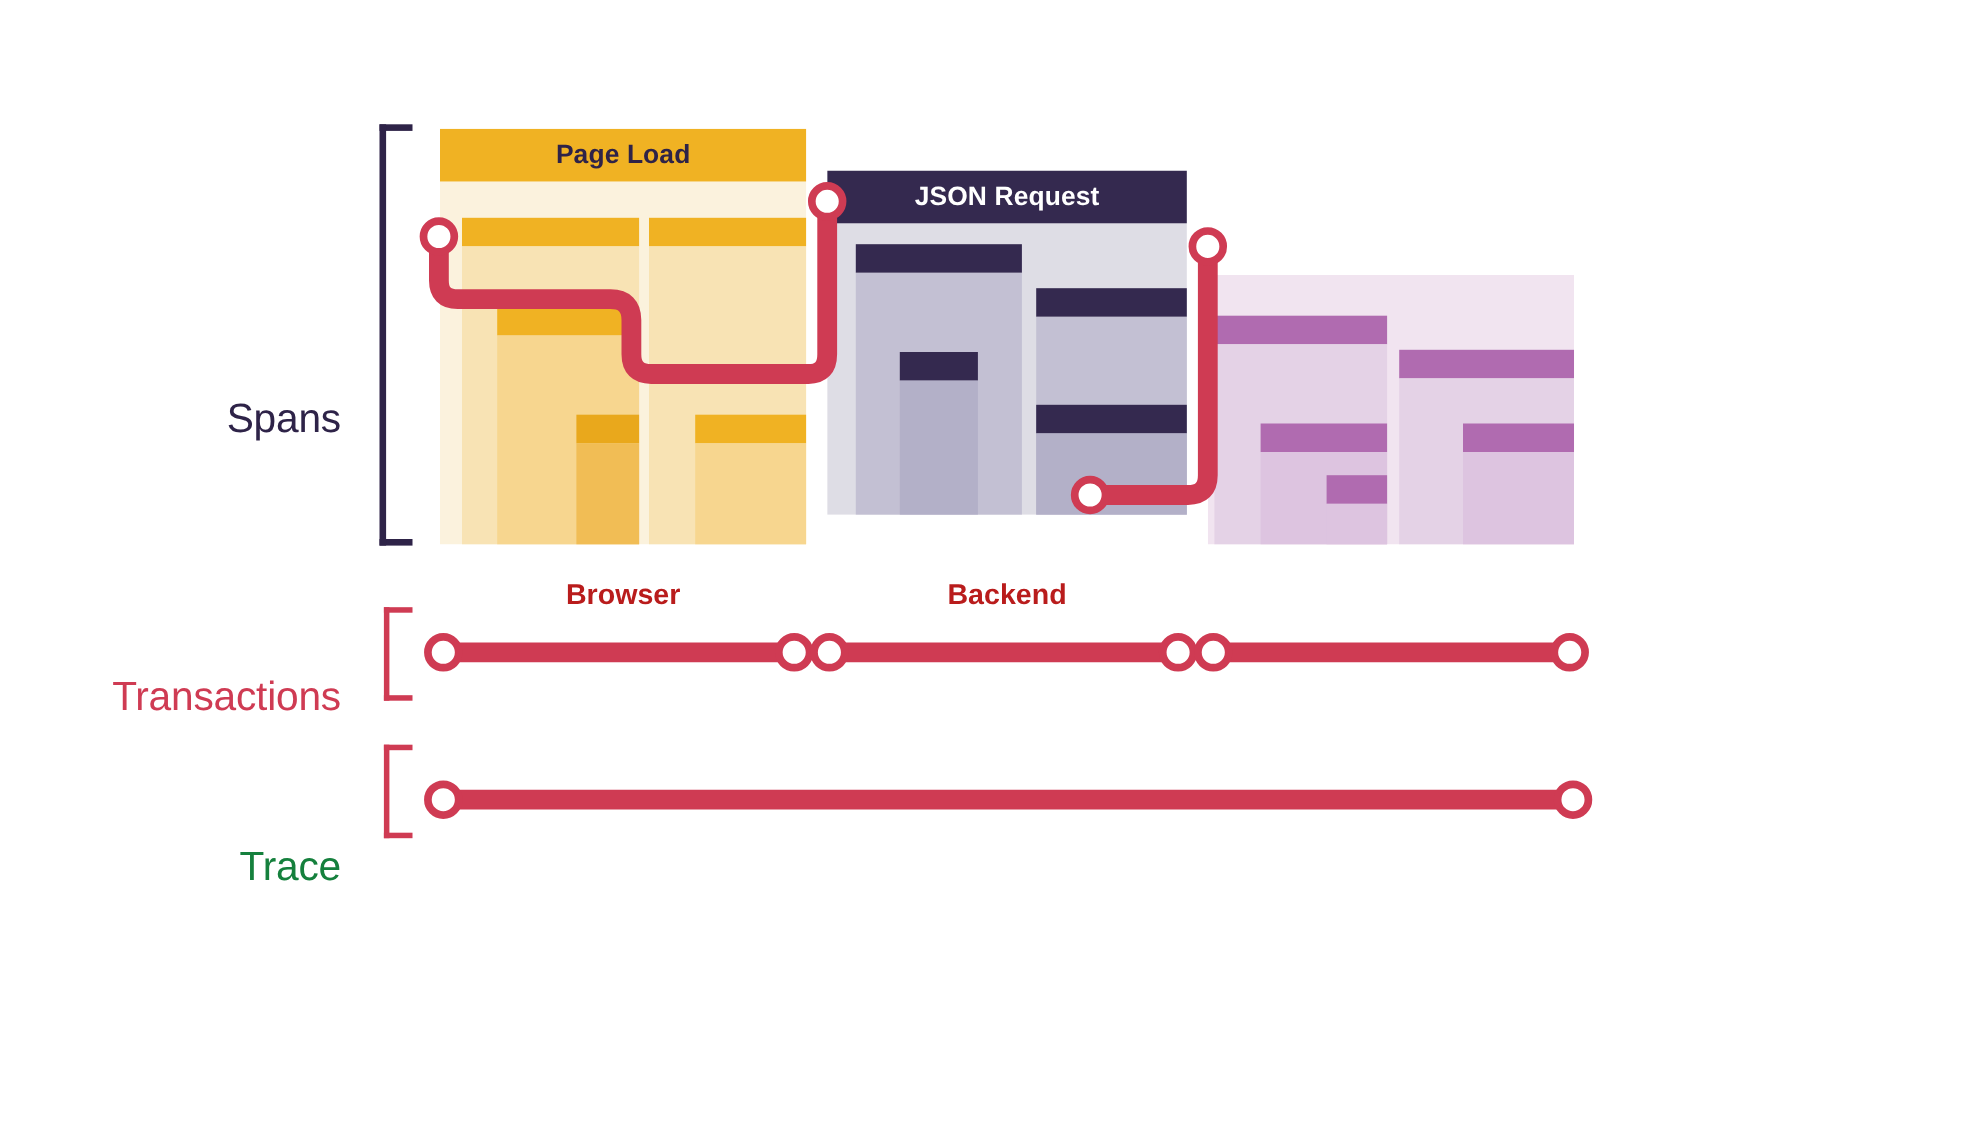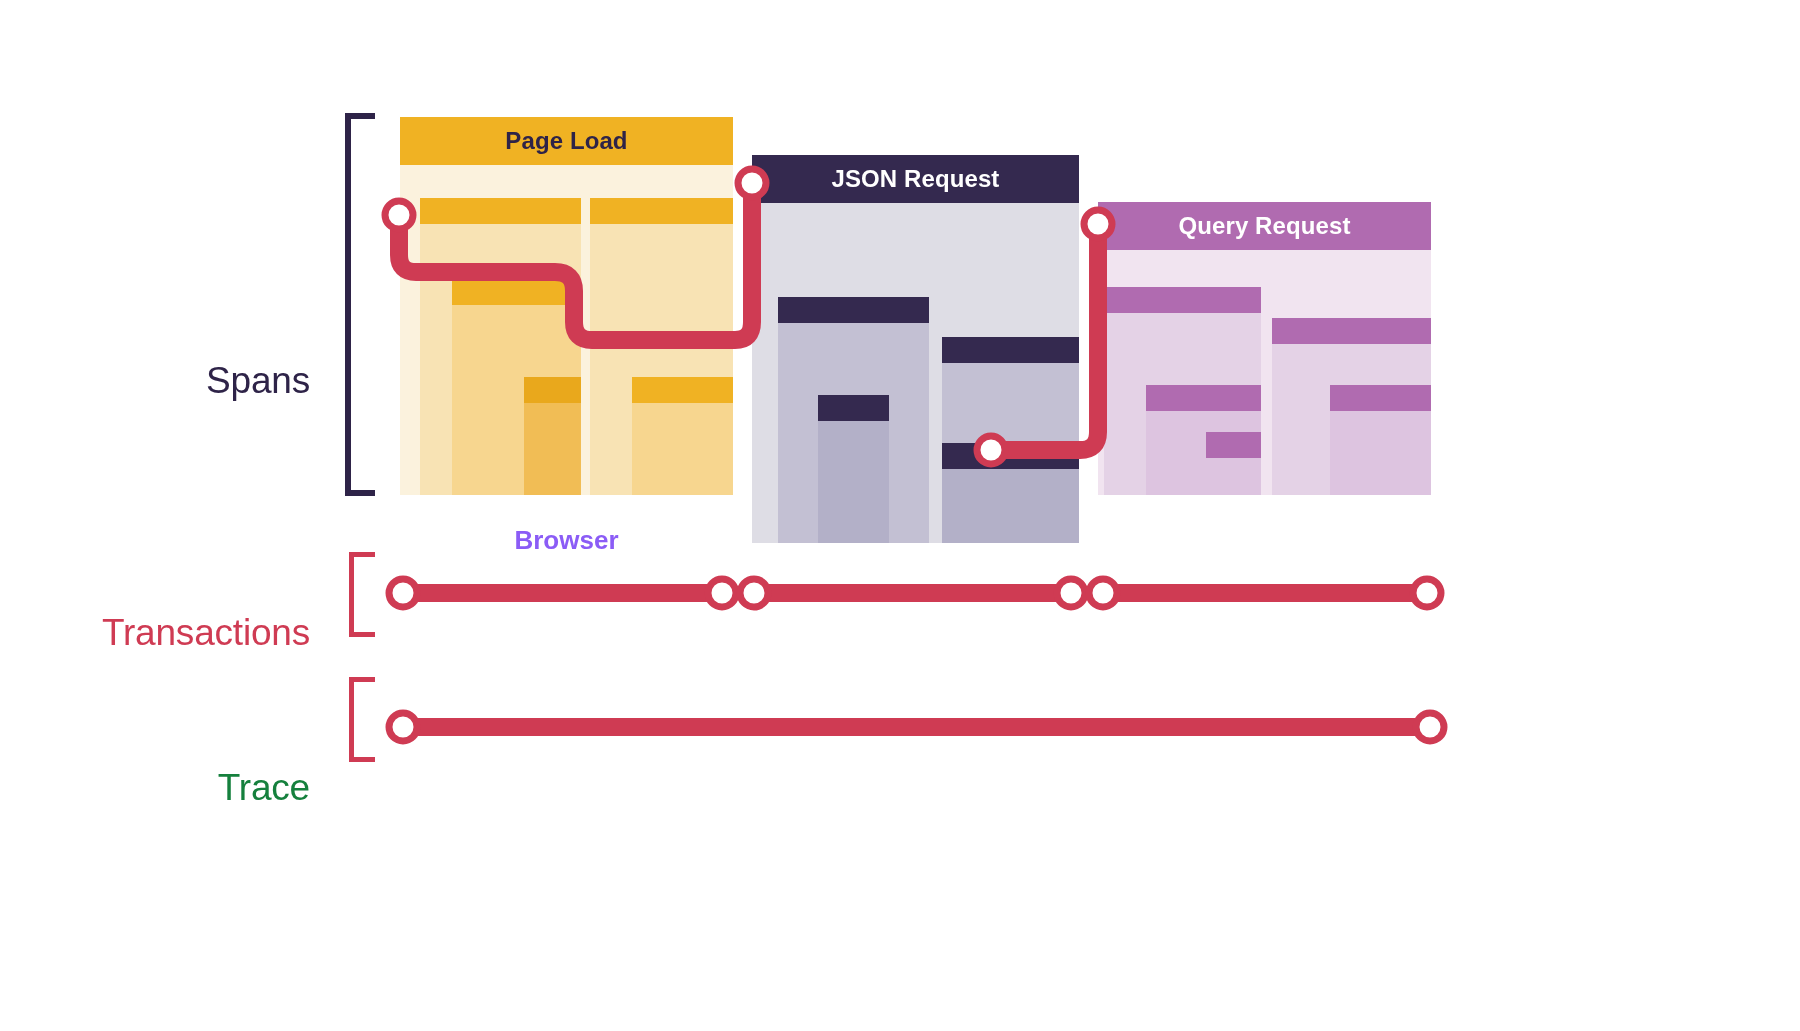--- a/index.html
+++ b/index.html
@@ -121,21 +121,21 @@
     top: 48px;
     bottom: 0;
     background: #fbf2dd;
   }
 
   
   #svc-backend {
     left: 752px;
     top: 155px;
     width: 327px;
-    height: 388px;
+    height: 313px;
   }
   #svc-backend .service-title {
     background: #34294f;
     color: #ffffff;
   }
   #svc-backend .service-body {
     top: 48px;
     bottom: 0;
     background: #dedde5;
   }
@@ -192,21 +192,21 @@
   .p1 .cap { background: #b06bb0; }
   .p1 .stem { background: #e4d2e6; }
   .p2 .cap { background: #b06bb0; }
   .p2 .stem { background: #ddc4e0; }
 
   
   .service-caption {
     position: absolute;
     font-size: 26px;
     font-weight: bold;
-    color: #8b5cf6;
+    color: #b91c1c;
     text-align: center;
     white-space: nowrap;
   }
 
   
   .overlay {
     position: absolute;
     left: 0;
     top: 0;
     width: 1800px;
@@ -292,24 +292,24 @@
       </div>
       <div class="span-bar p1" style="left:174px; width:159px; height:177px;">
         <div class="cap"></div>
         <div class="stem"></div>
       </div>
       <div class="span-bar p2" style="left:232px; width:101px; height:110px;">
         <div class="cap"></div>
         <div class="stem"></div>
       </div>
     </div>
-    <div class="service-title">Query Request</div>
   </div>
 
   <div class="service-caption" style="left:400px; top:525px; width:333px;">Browser</div>
+  <div class="service-caption" style="left:752px; top:525px; width:327px;">Backend</div>
 
   <svg class="overlay" viewBox="0 0 1800 1031" xmlns="http://www.w3.org/2000/svg">
 
     <path d="M 399 215 L 399 255 Q 399 272 416 272 L 555 272 Q 574 272 574 291 L 574 322 Q 574 340 592 340 L 735 340 Q 752 340 752 322 L 752 183" fill="none" stroke="#cf3b53" stroke-width="18" stroke-linecap="round" stroke-linejoin="round"></path>
 
     <path d="M 991 450 L 1080 450 Q 1098 450 1098 432 L 1098 224" fill="none" stroke="#cf3b53" stroke-width="18" stroke-linecap="round" stroke-linejoin="round"></path>
 
     <circle cx="399" cy="215" r="14" fill="#ffffff" stroke="#cf3b53" stroke-width="7"></circle>
     <circle cx="752" cy="183" r="14" fill="#ffffff" stroke="#cf3b53" stroke-width="7"></circle>
     <circle cx="991" cy="450" r="14" fill="#ffffff" stroke="#cf3b53" stroke-width="7"></circle>

